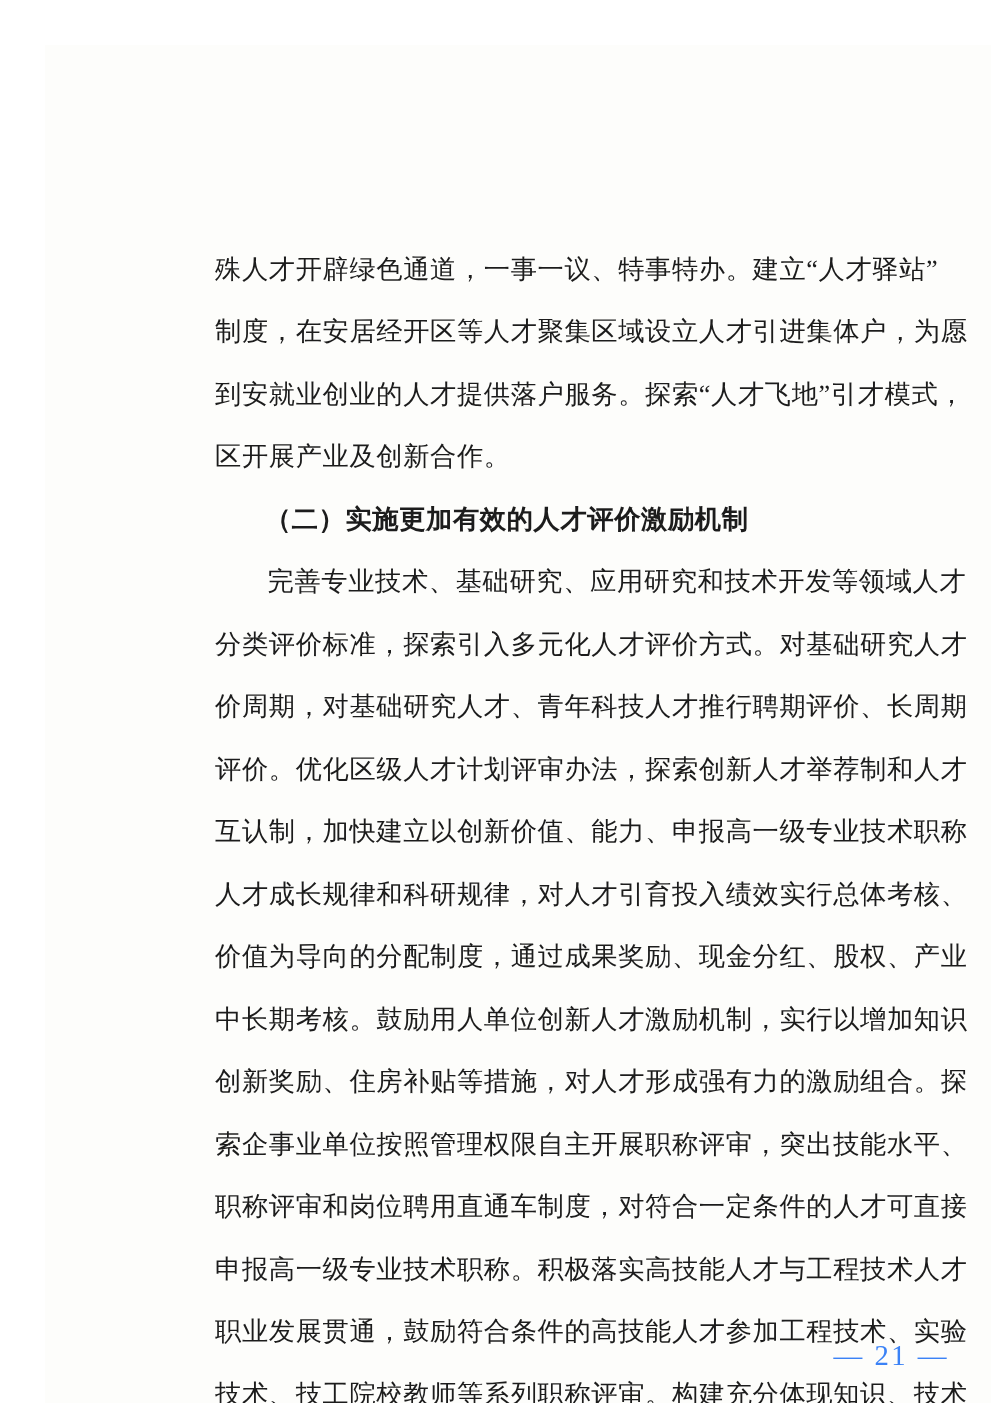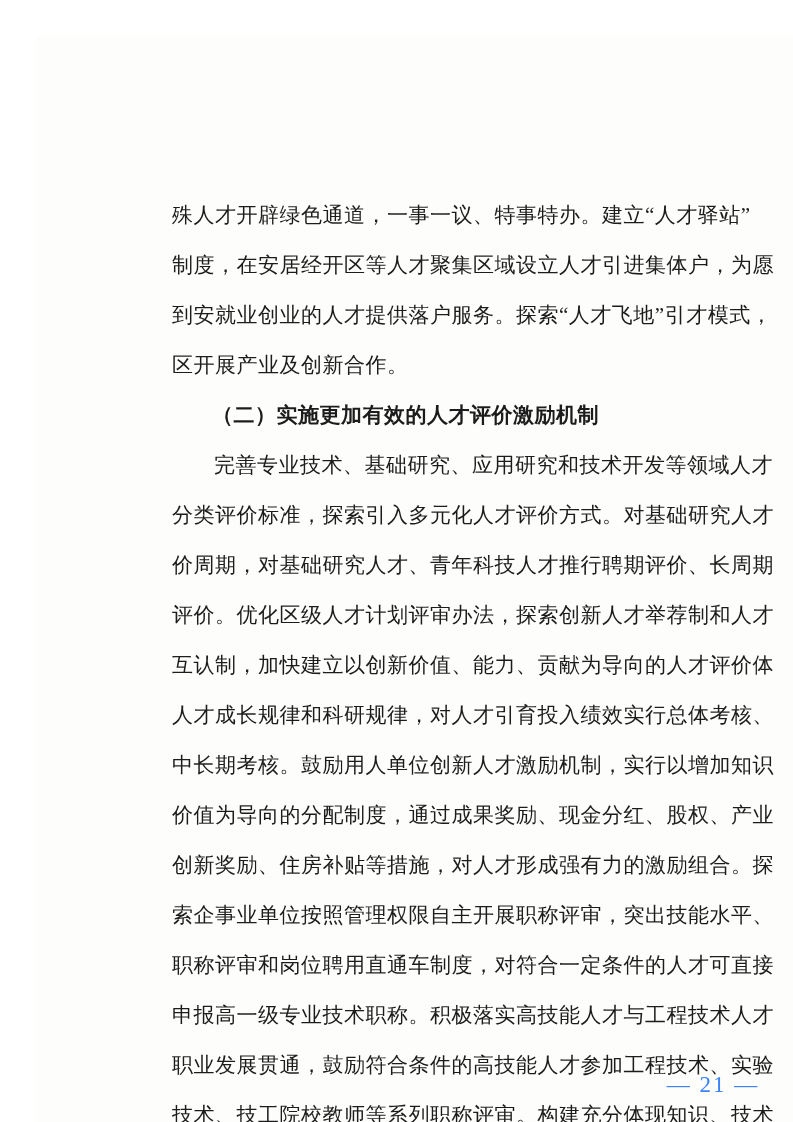--- a/index.html
+++ b/index.html
@@ -74,24 +74,24 @@
   <div class="content">
     <div class="line">殊人才开辟绿色通道，一事一议、特事特办。建立“人才驿站”</div>
     <div class="line">制度，在安居经开区等人才聚集区域设立人才引进集体户，为愿</div>
     <div class="line">到安就业创业的人才提供落户服务。探索“人才飞地”引才模式，</div>
     <div class="line para-end">区开展产业及创新合作。</div>
     <div class="line heading">（二）实施更加有效的人才评价激励机制</div>
     <div class="line para-start">完善专业技术、基础研究、应用研究和技术开发等领域人才</div>
     <div class="line">分类评价标准，探索引入多元化人才评价方式。对基础研究人才</div>
     <div class="line">价周期，对基础研究人才、青年科技人才推行聘期评价、长周期</div>
     <div class="line">评价。优化区级人才计划评审办法，探索创新人才举荐制和人才</div>
-    <div class="line">互认制，加快建立以创新价值、能力、贡献为导向的人才评价体</div>
+    <div class="line">互认制，加快建立以创新价值、能力、申报高一级专业技术职称</div>
     <div class="line">人才成长规律和科研规律，对人才引育投入绩效实行总体考核、</div>
+    <div class="line">价值为导向的分配制度，通过成果奖励、现金分红、股权、产业</div>
     <div class="line">中长期考核。鼓励用人单位创新人才激励机制，实行以增加知识</div>
-    <div class="line">价值为导向的分配制度，通过成果奖励、现金分红、股权、产业</div>
     <div class="line">创新奖励、住房补贴等措施，对人才形成强有力的激励组合。探</div>
     <div class="line">索企事业单位按照管理权限自主开展职称评审，突出技能水平、</div>
     <div class="line">职称评审和岗位聘用直通车制度，对符合一定条件的人才可直接</div>
     <div class="line">申报高一级专业技术职称。积极落实高技能人才与工程技术人才</div>
     <div class="line">职业发展贯通，鼓励符合条件的高技能人才参加工程技术、实验</div>
     <div class="line">技术、技工院校教师等系列职称评审。构建充分体现知识、技术</div>
   </div>
 
   <div class="footer">— 21 —</div>
 </div>

